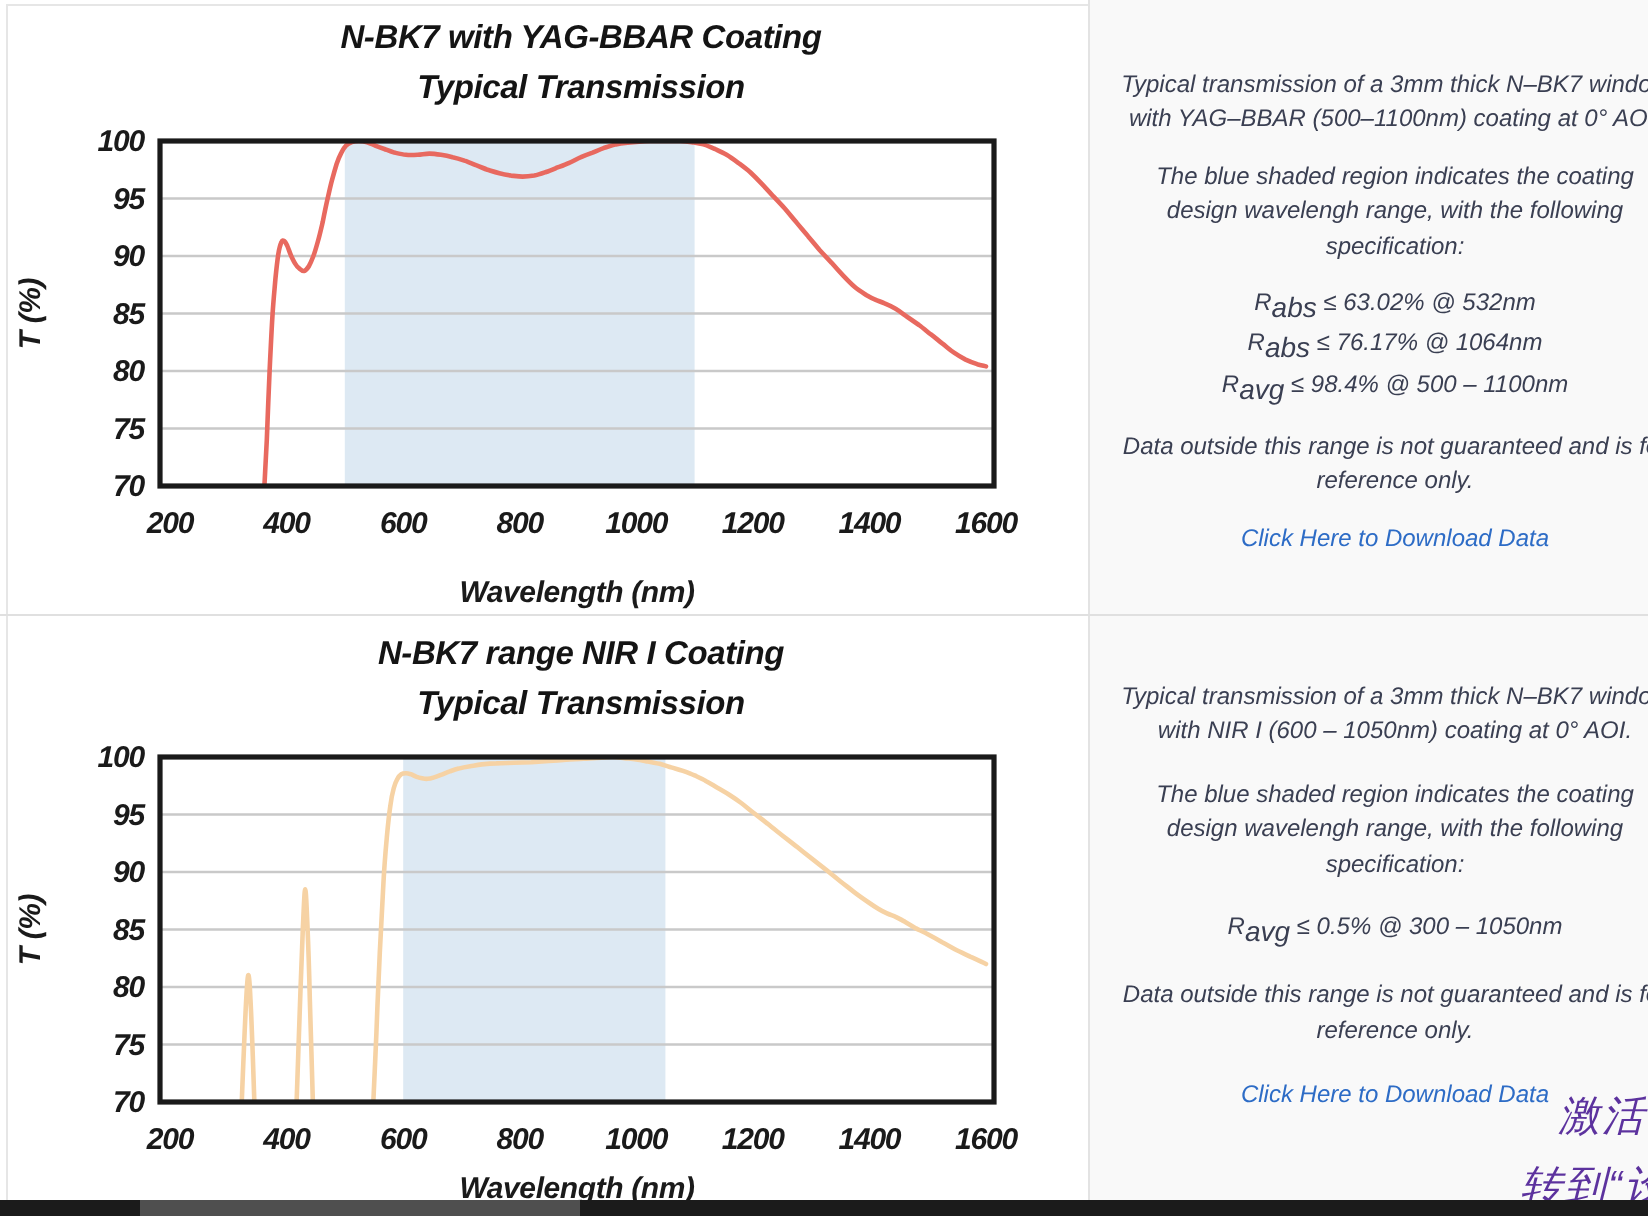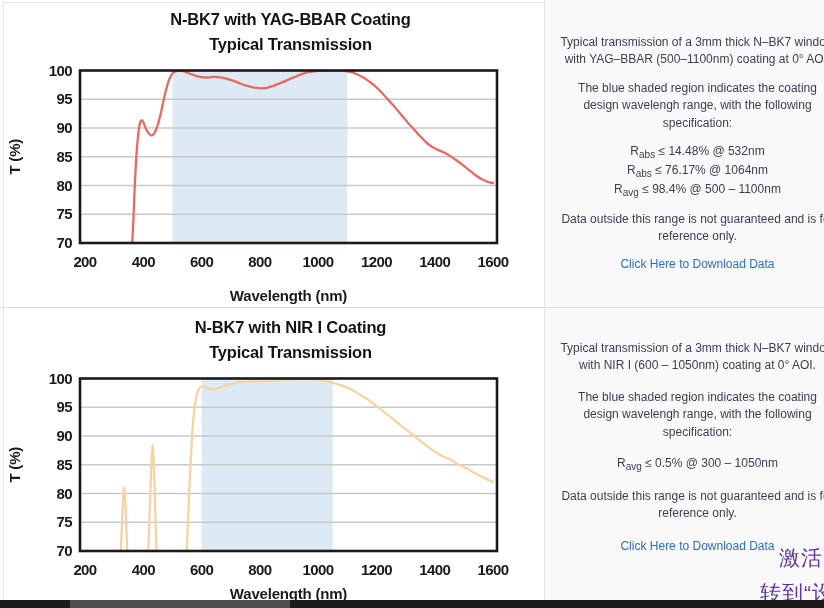--- a/index.html
+++ b/index.html
@@ -1,19 +1,19 @@
 <!DOCTYPE html>
 <html><head>
 <meta charset="utf-8">
 <style>
   * { margin:0; padding:0; box-sizing:border-box; }
   html,body { background:#fff; }
   #screen {
     position:relative; width:824px; height:608px; overflow:hidden;
-    background:#fff; font-family:"Liberation Sans", sans-serif;
+    background:#fff; font-family:"Liberation Sans", sans-serif;font-style:italic;
   }
   .edge-line-top { position:absolute; left:3px; top:2px; width:821px; height:1px; background:#e6e6e6; }
   .edge-line-left { position:absolute; left:3px; top:2px; width:1px; height:598px; background:#e6e6e6; }
   .row-divider { position:absolute; left:0; top:307px; width:824px; height:1px; background:#e0e0e0; }
 
   .chart-title {
     position:absolute; left:38px; width:505px; text-align:center;
     font-size:16.5px; font-weight:700; color:#141414; letter-spacing:-0.2px;
   }
   .chart-svg { position:absolute; left:0; }
@@ -22,21 +22,21 @@
 
   .panel {
     position:absolute; left:544px; width:306px; background:#f9f9f9;
     border-left:1px solid #e3e3e3; color:#3a3f52; font-size:12px;
     line-height:1.45; text-align:center; padding:34px 14px 0 14px;
   }
   .panel .block { margin-top:11px; }
   .panel .block:first-child { margin-top:0; }
   .panel-2 .block { margin-top:14px; }
   .spec-line { line-height:1.35; }
-  .spec-line sub { font-size:10px; }
+  .spec-line sub { font-size:14px; }
   .download-link { color:#2d6cc6; cursor:pointer; margin-top:13px; }
   .panel-2 .download-link { margin-top:15px; }
 
   .watermark {
     position:absolute; color:#4c1d95; opacity:0.9; font-size:21px;
     white-space:nowrap; z-index:5; letter-spacing:1px;margin-top:32px;
   }
   .scrollbar {
     position:absolute; left:0; top:600px; width:824px; height:8px;
     background:#1b1b1b; z-index:6;
@@ -80,31 +80,31 @@
       <text x="434.7" y="208.5" text-anchor="middle" class="tick">1400</text>
       <text x="493.0" y="208.5" text-anchor="middle" class="tick">1600</text>
       <text x="20" y="98.75" transform="rotate(-90 20 98.75)" text-anchor="middle" class="axis-label">T (%)</text>
       <text x="288.5" y="243" text-anchor="middle" class="axis-label">Wavelength (nm)</text>
     </svg>
 
   <div class="panel panel-1" style="top:0; height:307px;">
     <div class="block">Typical transmission of a 3mm thick N–BK7 window with YAG–BBAR (500–1100nm) coating at 0° AOI.</div>
     <div class="block">The blue shaded region indicates the coating design wavelengh range, with the following specification:</div>
     <div class="block">
-        <div class="spec-line"><span>R</span><sub>abs</sub><span> ≤ 14.48% @ 532nm</span></div>
+        <div class="spec-line"><span>R</span><sub>abs</sub><span> ≤ 63.02% @ 532nm</span></div>
         <div class="spec-line"><span>R</span><sub>abs</sub><span> ≤ 76.17% @ 1064nm</span></div>
         <div class="spec-line"><span>R</span><sub>avg</sub><span> ≤ 98.4% @ 500 – 1100nm</span></div>
       </div>
     <div class="block">Data outside this range is not guaranteed and is for reference only.</div>
     <div class="block download-link">Click Here to Download Data</div>
   </div>
 
   <div class="row-divider"></div>
 
-  <div class="chart-title" style="top:318px;">N-BK7 with NIR I Coating</div>
+  <div class="chart-title" style="top:318px;">N-BK7 range NIR I Coating</div>
   <div class="chart-title" style="top:343px;">Typical Transmission</div>
   <svg class="chart-svg" style="top:366px;" width="543" height="242">
       <rect x="201.6" y="12.5" width="131.1" height="172.5" fill="#dde9f3"></rect>
       <line x1="80" x2="497" y1="156.25" y2="156.25" stroke="#c9c9c9" stroke-width="1.3"></line>
       <line x1="80" x2="497" y1="127.5" y2="127.5" stroke="#c9c9c9" stroke-width="1.3"></line>
       <line x1="80" x2="497" y1="98.75" y2="98.75" stroke="#c9c9c9" stroke-width="1.3"></line>
       <line x1="80" x2="497" y1="70" y2="70" stroke="#c9c9c9" stroke-width="1.3"></line>
       <line x1="80" x2="497" y1="41.25" y2="41.25" stroke="#c9c9c9" stroke-width="1.3"></line>
       <clipPath id="plot-clip-1">
         <rect x="80" y="12.5" width="417" height="172.5"></rect>

